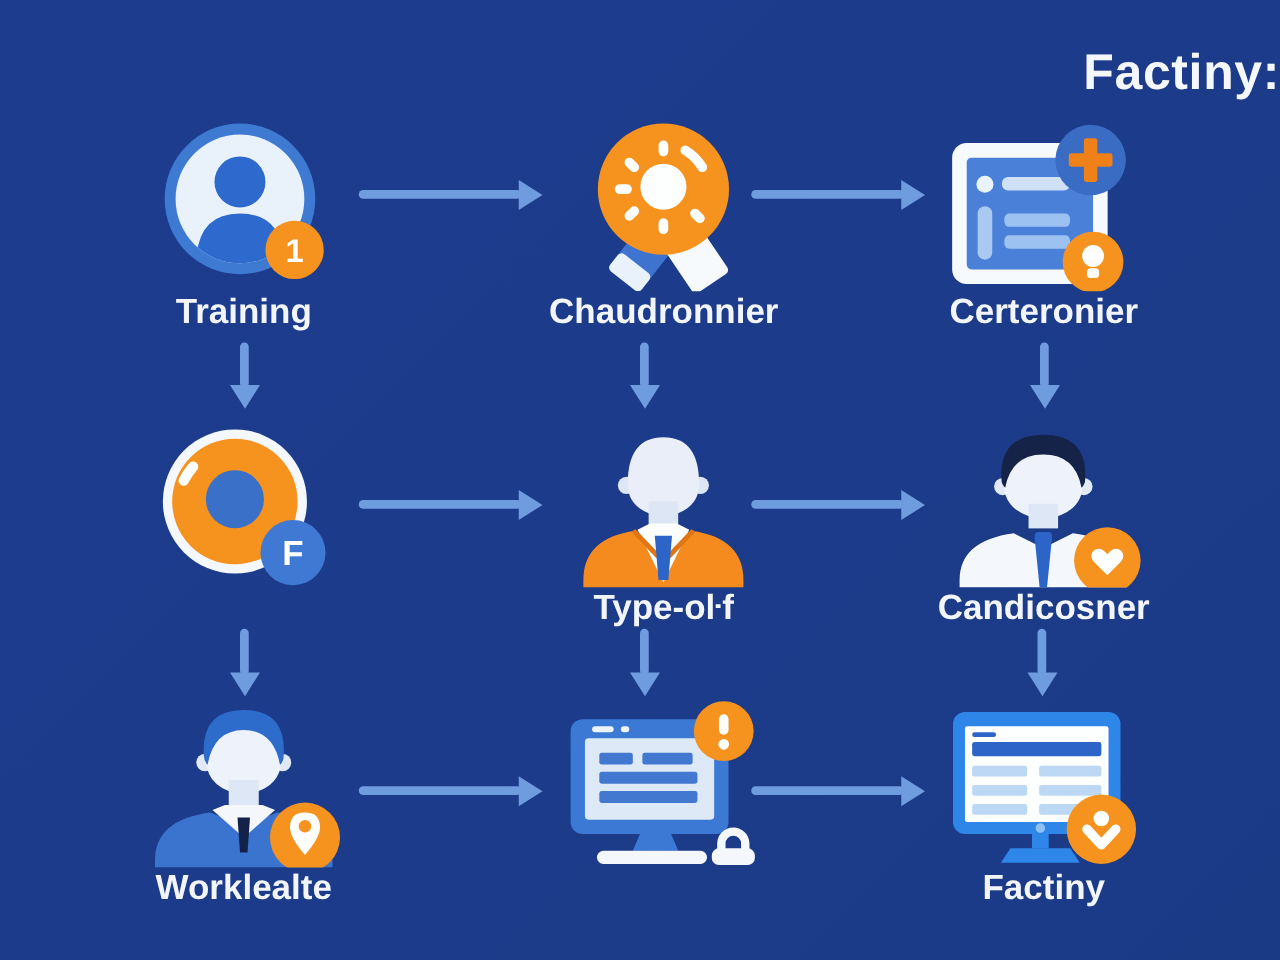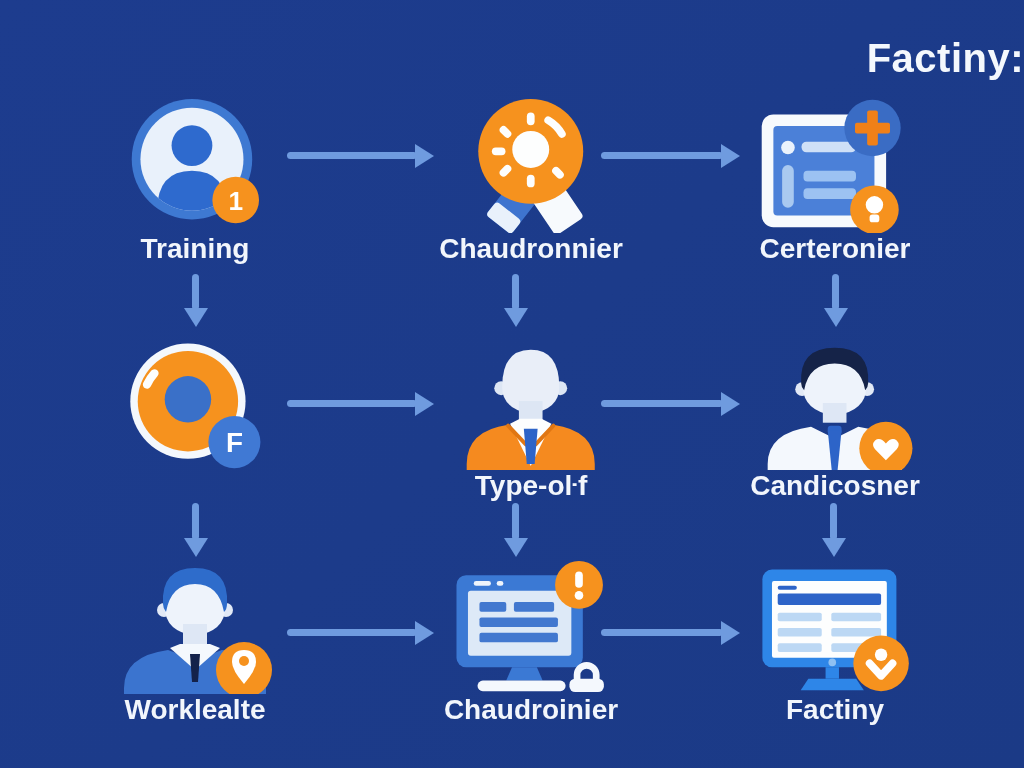--- a/index.html
+++ b/index.html
@@ -188,21 +188,20 @@
       <g>
         <path d="M138,126 v-6 a10,10 0 0 1 20,0 v6" stroke="#f4f8fd" stroke-width="7" fill="none"></path>
         <rect x="130" y="124" width="36" height="14" rx="6" fill="#f4f8fd"></rect>
       </g>
       <g>
         <circle cx="140" cy="26" r="25" fill="#f6921e"></circle>
         <rect x="136" y="12" width="8" height="17" rx="4" fill="#ffffff"></rect>
         <circle cx="140" cy="37" r="4.5" fill="#ffffff"></circle>
       </g>
     </svg>
-    <div class="label">Chaudroinier</div>
   </div>
 
   <div class="node c2 r2">
     <svg class="icon" viewBox="0 0 180 140">
       <rect x="14" y="10" width="140" height="102" rx="10" fill="#2e86e8"></rect>
       <rect x="24" y="22" width="120" height="80" rx="2" fill="#fdfefe"></rect>
       <rect x="30" y="27" width="20" height="4" rx="2" fill="#2d64c8"></rect>
       <rect x="30" y="35" width="108" height="12" rx="2" fill="#2d64c8"></rect>
       <rect x="30" y="55" width="46" height="9" rx="2" fill="#bcd8f4"></rect>
       <rect x="86" y="55" width="52" height="9" rx="2" fill="#bcd8f4"></rect>

